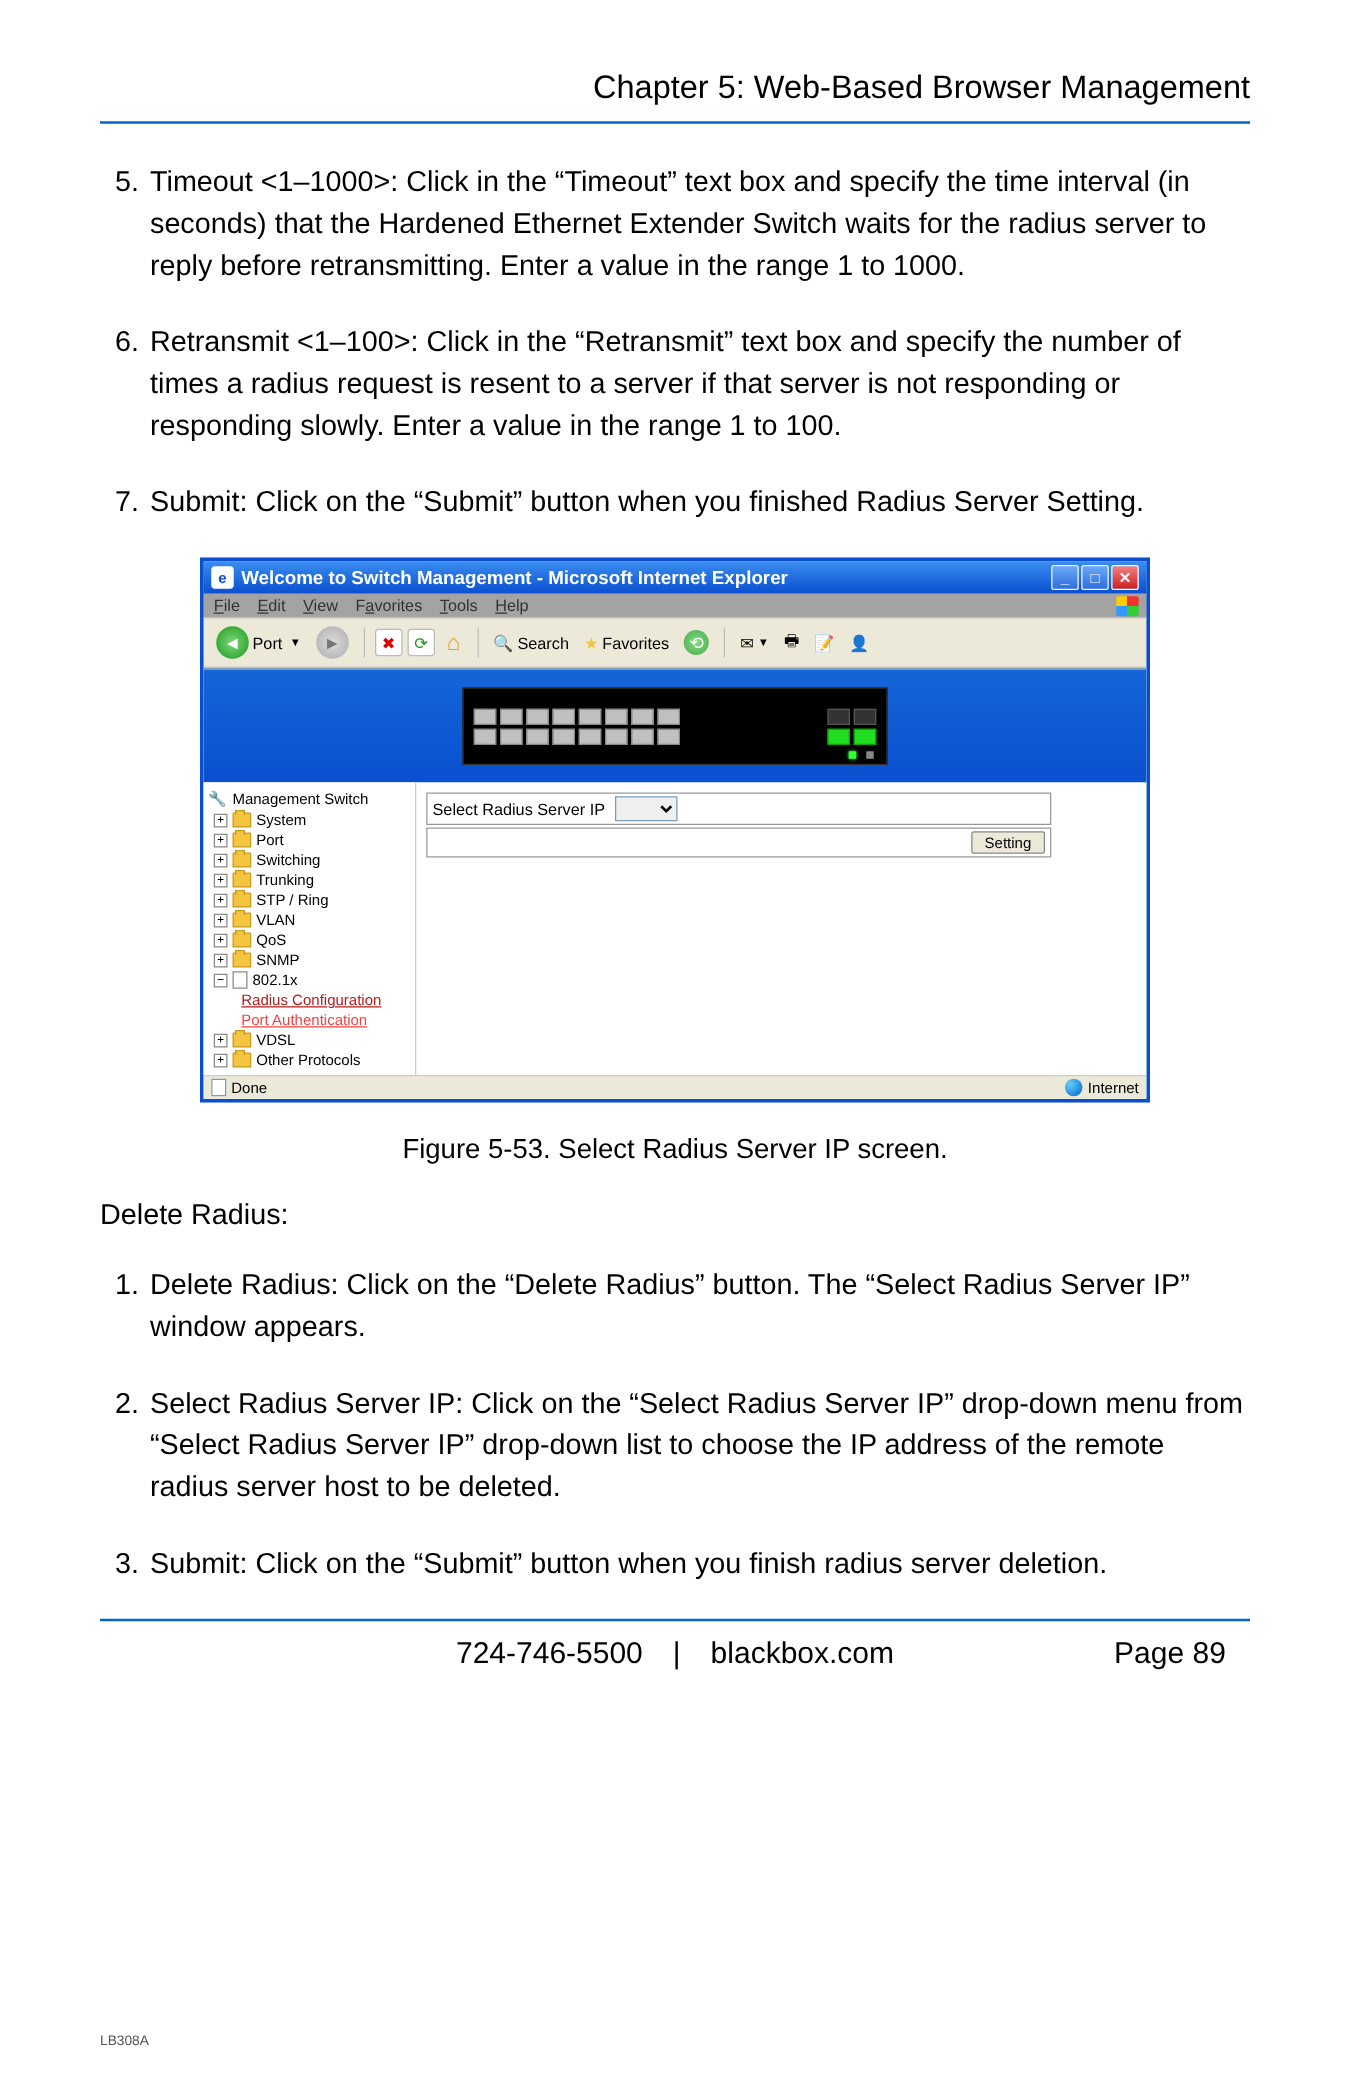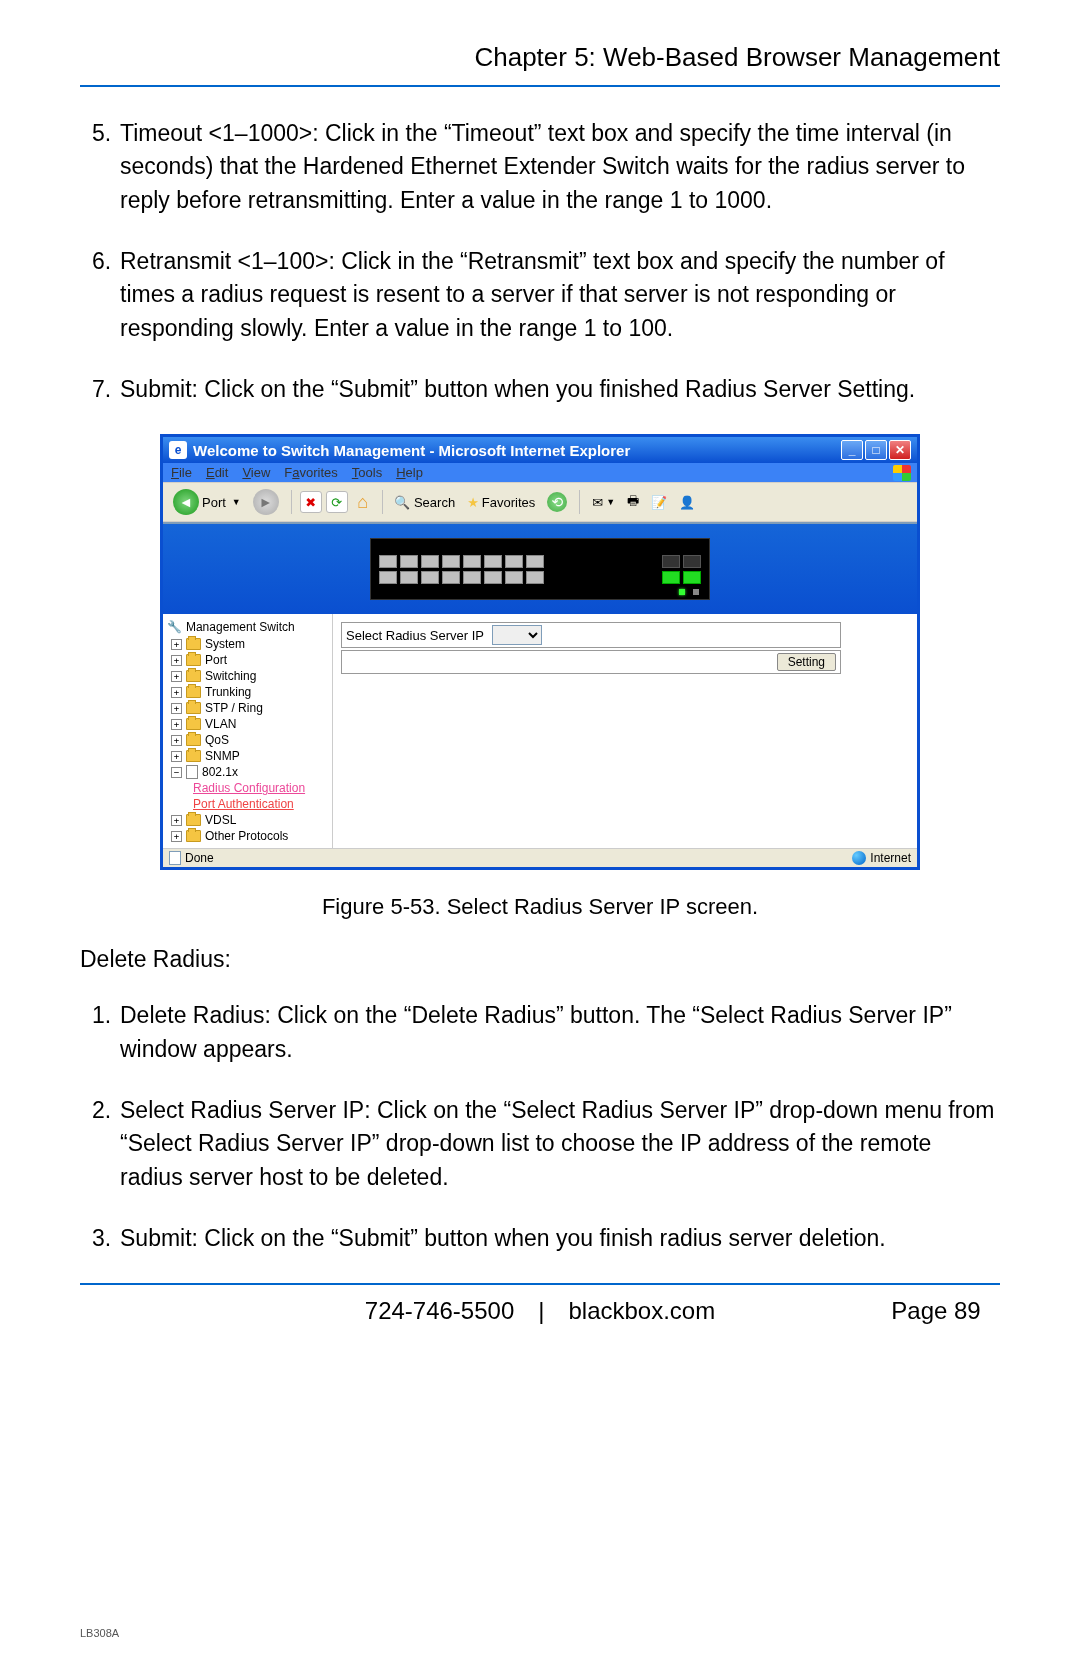--- a/index.html
+++ b/index.html
@@ -6,20 +6,21 @@
   body {
     width: 1080px;
     height: 1669px;
     background: #fff;
     font-family: Arial, Helvetica, sans-serif;
     color: #000;
     position: relative;
   }
   .page {
     padding: 42px 80px 30px 80px;
+    margin-top: 12px;
   }
   .chapter-title {
     text-align: right;
     font-size: 26px;
     font-weight: normal;
     margin-bottom: 12px;
   }
   .hr-top, .hr-bottom {
     border: none;
     border-top: 2px solid #0066cc;
@@ -94,21 +95,21 @@
   }
   .titlebar .spacer { flex: 1; }
   .winbtn {
     width: 22px; height: 20px; margin-left: 2px;
     display: inline-flex; align-items: center; justify-content: center;
     font-size: 12px; font-weight: bold; border: 1px solid #fff;
     background: linear-gradient(#6aa8f5,#2d6fe0); color:#fff; border-radius:2px;
   }
   .winbtn.close { background: linear-gradient(#f08080,#d02020); }
   .menubar {
-    background: #3b82f6;
+    background: #a3a3a3;
     padding: 2px 8px;
     display: flex;
     gap: 14px;
     font-size: 13px;
     color: #333;
     position: relative;
   }
   .menubar .winflag {
     position: absolute; right: 6px; top: 2px;
     width: 18px; height: 16px;
@@ -218,21 +219,21 @@
     width:15px; height:12px; background:#f5c542; border:1px solid #c89a1e;
     border-radius:1px 1px 0 0; flex-shrink:0; position:relative;
   }
   .folder-icon.closed::before{
     content:''; position:absolute; top:-3px; left:1px; width:6px; height:3px;
     background:#f5c542; border:1px solid #c89a1e; border-bottom:none;
   }
   .page-icon {
     width:12px; height:14px; background:#fff; border:1px solid #888; flex-shrink:0;
   }
-  .tree-link { color:#ec4899; text-decoration:underline; cursor:pointer;}
+  .tree-link { color:#b91c1c; text-decoration:underline; cursor:pointer;}
   .tree-sub { padding-left: 30px; }
   .tree-sub .tree-item { padding-left: 0;}
 
   .right-pane {
     flex:1; padding:8px;
   }
   .form-row {
     border:1px solid #999; padding:2px 4px; margin-bottom:2px;
     display:flex; align-items:center; gap:8px; font-size:13px;
     width: 500px;

